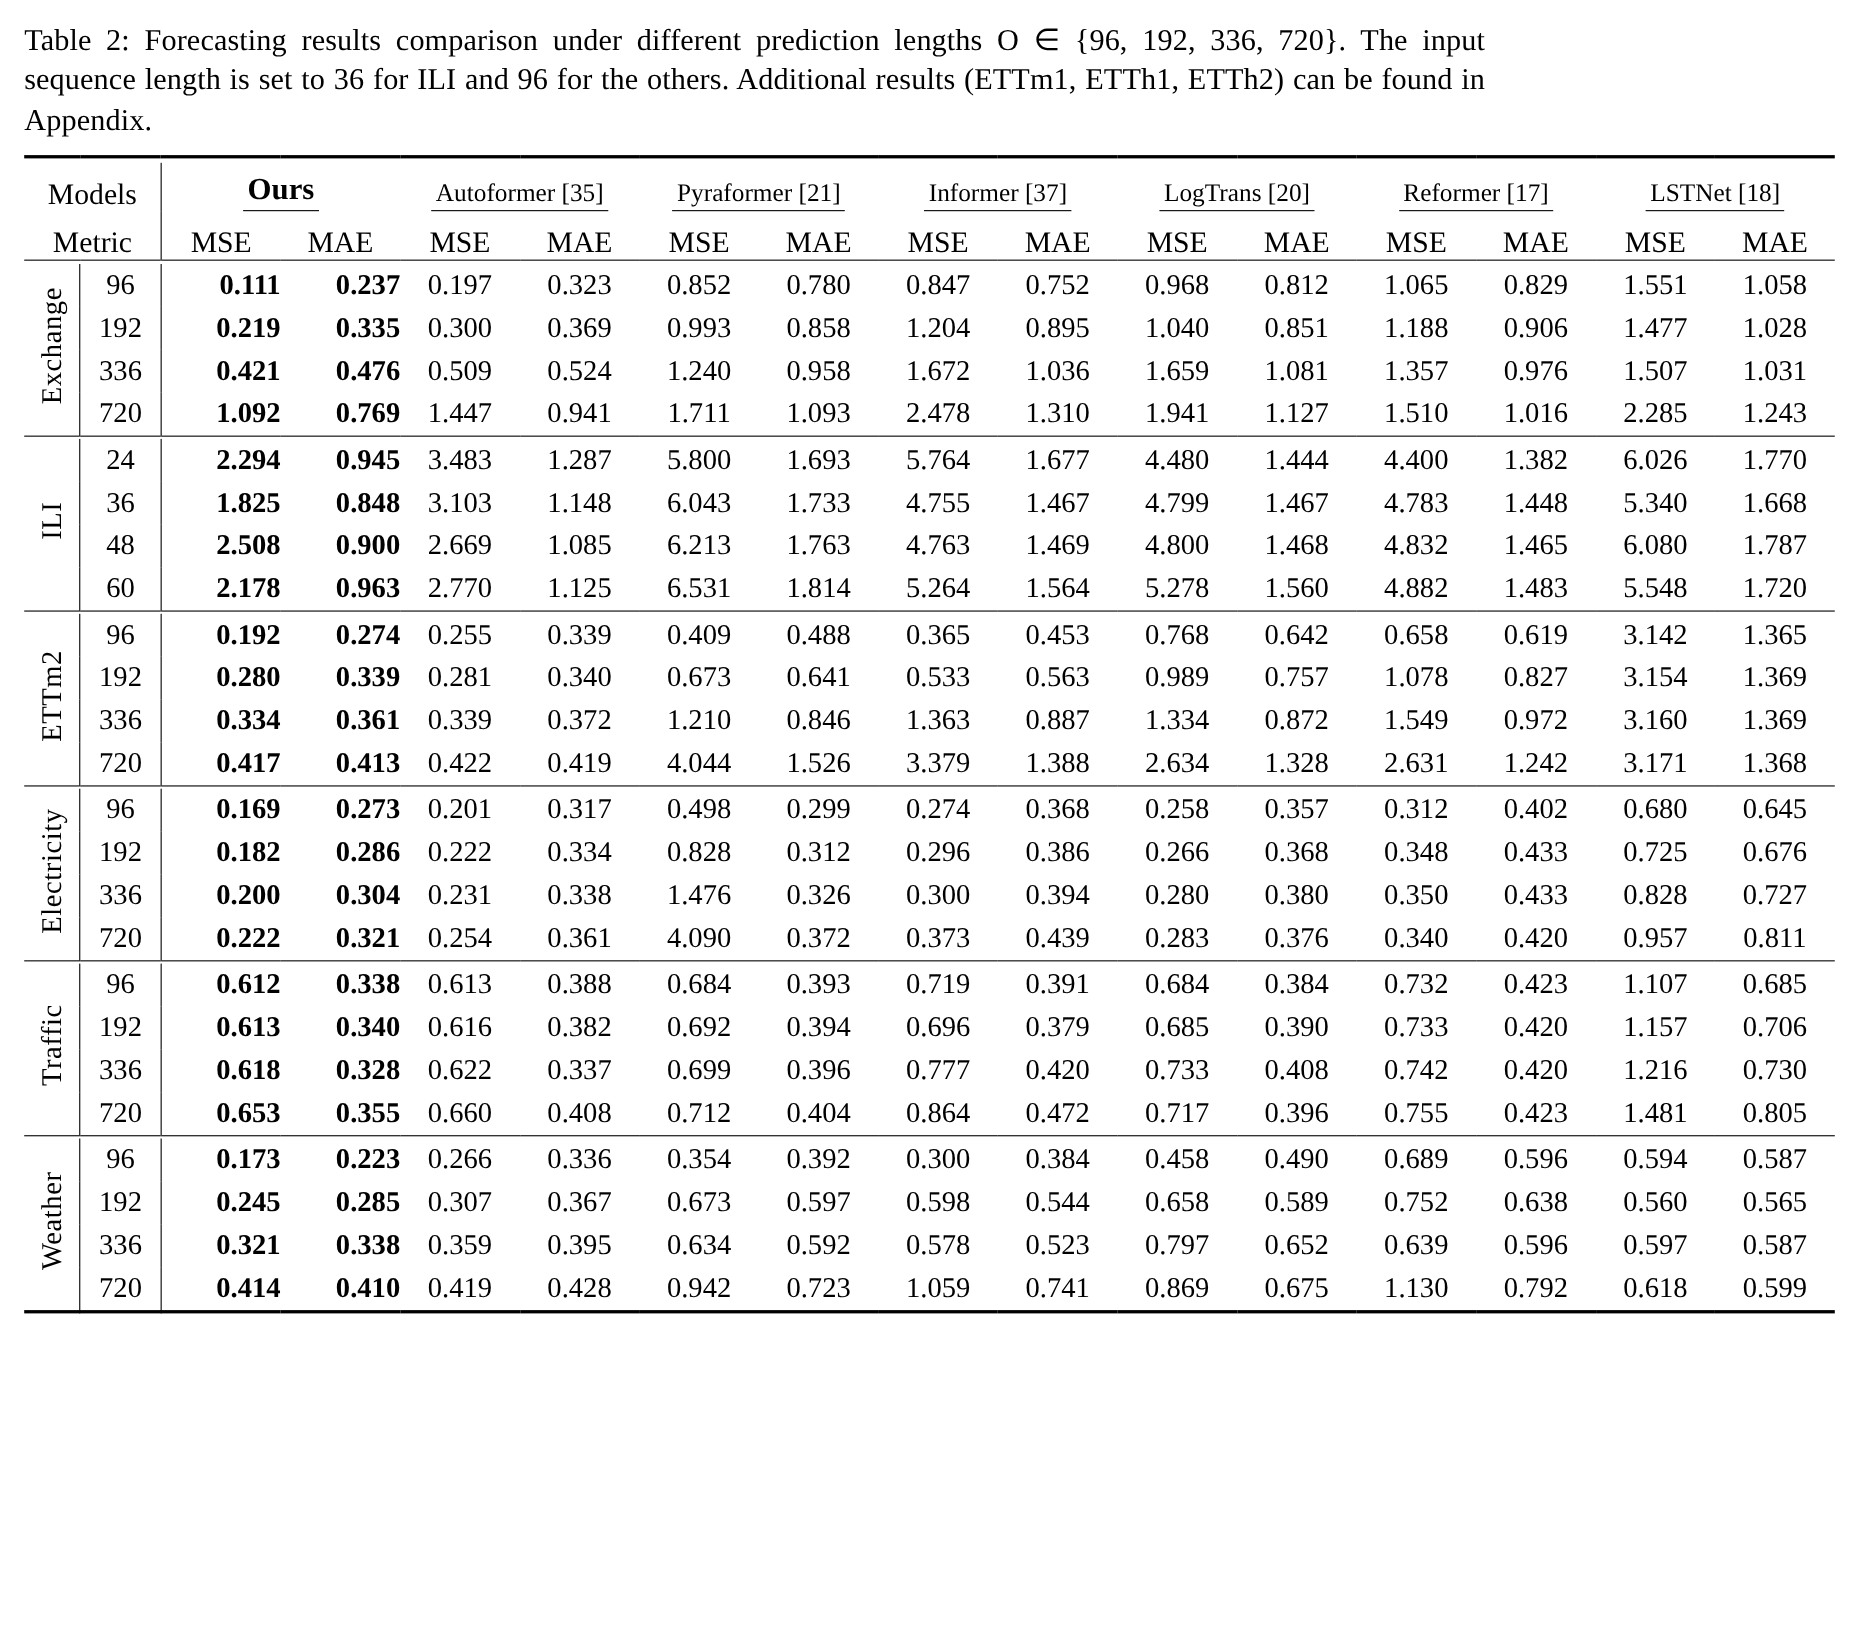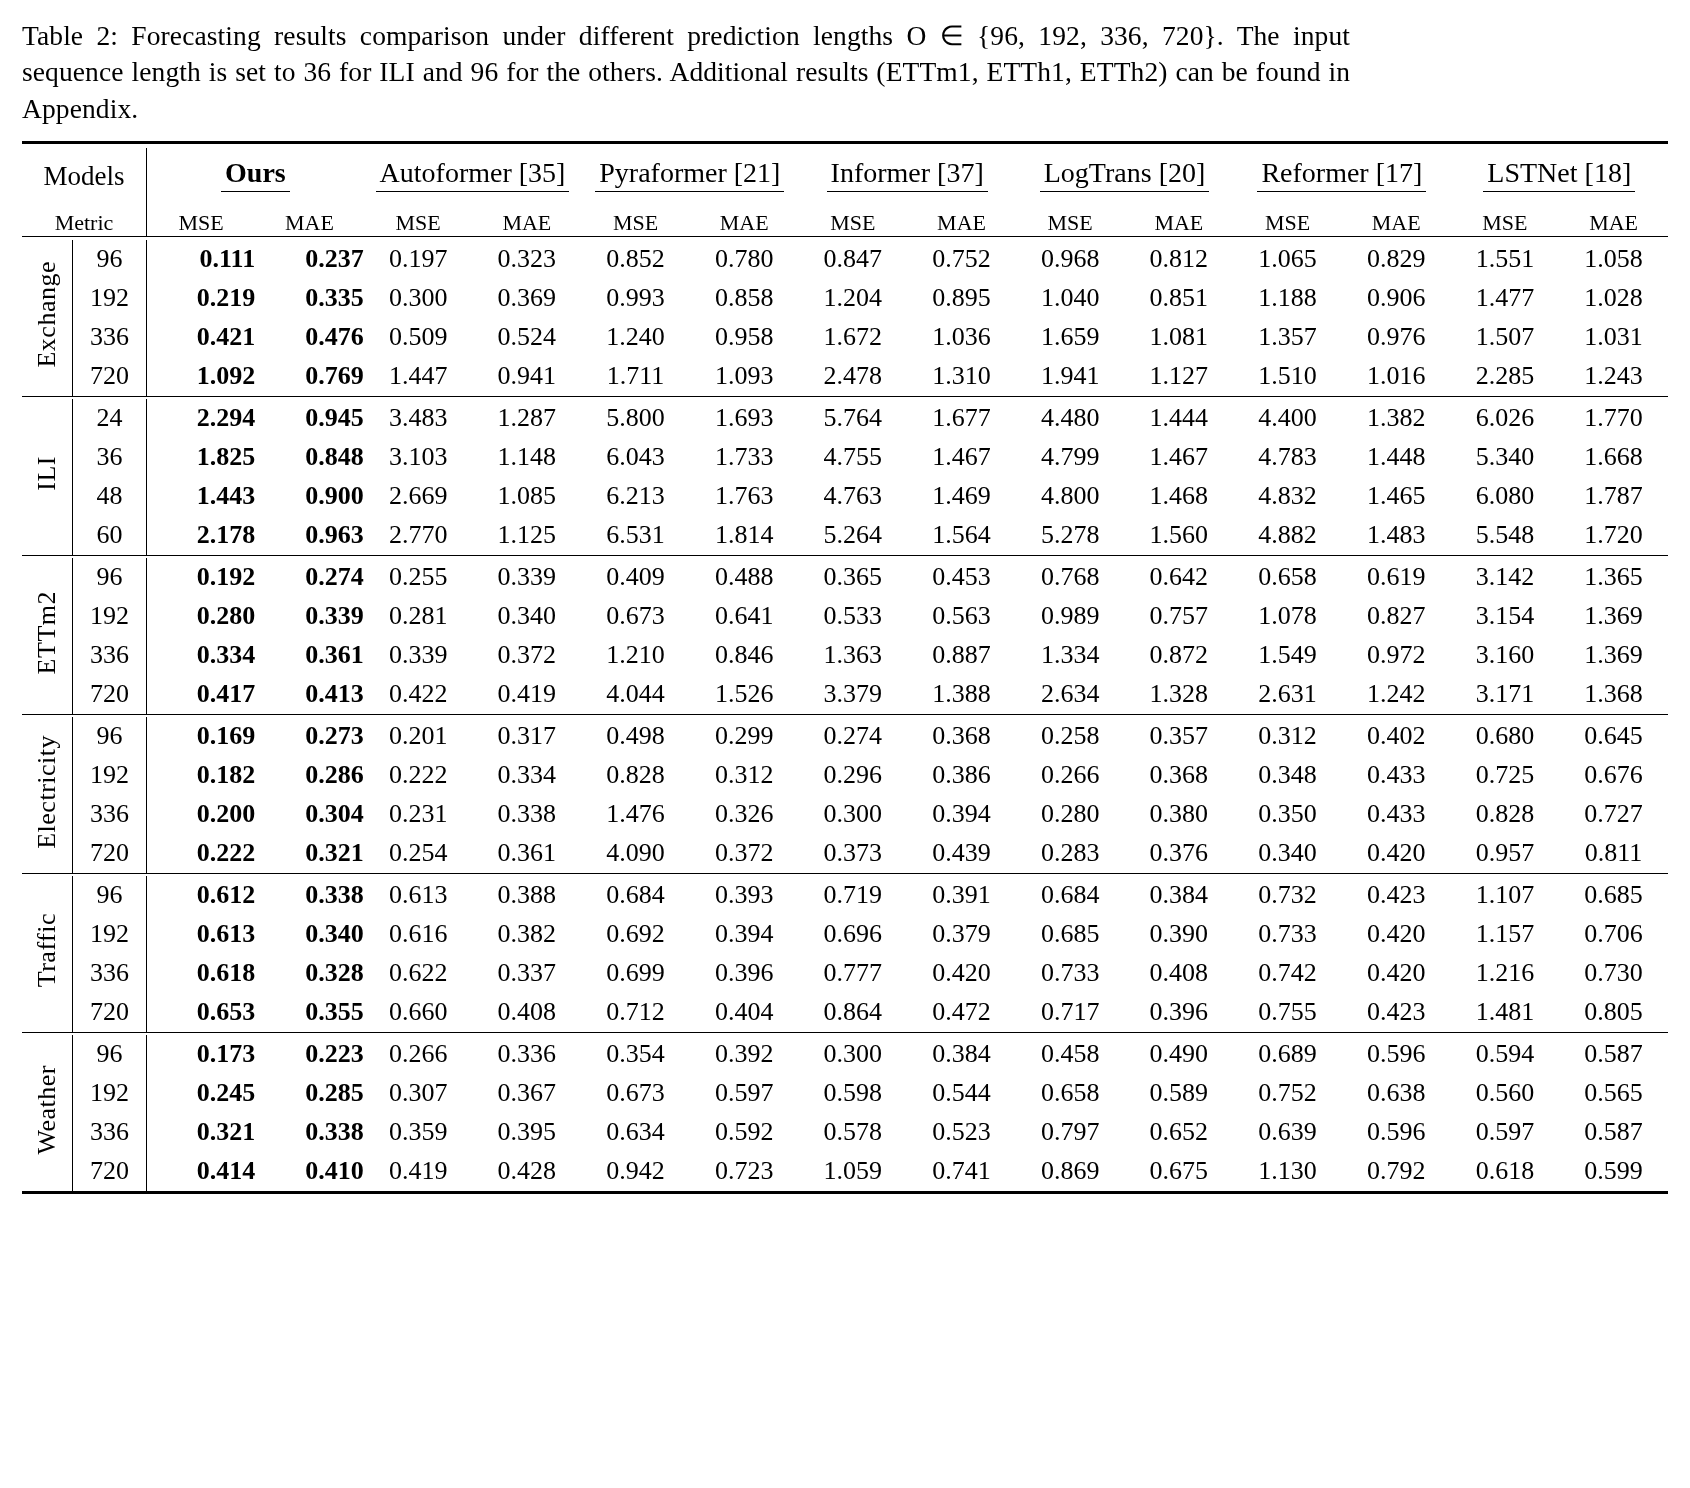--- a/index.html
+++ b/index.html
@@ -39,26 +39,26 @@
     text-align: center;
     white-space: nowrap;
   }
 
   
   .toprule td { border-top: 3px solid #000; height: 4px; }
   .midrule td { border-top: 1.6px solid #000; height: 3px; }
   .bottomrule td { border-top: 3px solid #000; height: 4px; }
 
   .hdr-models td { height: 44px; vertical-align: bottom; font-size: 27px; }
-  .hdr-metric td { height: 44px; vertical-align: bottom; font-size: 22px; }
+  .hdr-metric td { height: 44px; vertical-align: bottom; font-size: 27px; }
 
   .modelname { display: inline-block; padding: 0 4px 2px 4px; text-align: right; }
   .modelname.underlined { border-bottom: 1.4px solid #000; }
   .modelname.ours { font-weight: bold; font-size: 28px; }
-  .modelname.small { font-size: 28px; }
+  .modelname.small { font-size: 23px; }
 
   .lbl-left { text-align: left; padding-left: 4px; font-size: 27px; }
 
   td.vline-r { border-right: 1.5px solid #000; }
 
   .rowlabel {
     width: 48px;
     border-right: 1.5px solid #000;
     vertical-align: middle;
     position: relative;
@@ -249,21 +249,21 @@
           <td class="val">1.467</td>
           <td class="val">4.799</td>
           <td class="val">1.467</td>
           <td class="val">4.783</td>
           <td class="val">1.448</td>
           <td class="val">5.340</td>
           <td class="val">1.668</td>
         </tr>
         <tr>
           <td class="len">48</td>
-          <td class="val b firstcol">1.443</td>
+          <td class="val b firstcol">2.508</td>
           <td class="val b">0.900</td>
           <td class="val">2.669</td>
           <td class="val">1.085</td>
           <td class="val">6.213</td>
           <td class="val">1.763</td>
           <td class="val">4.763</td>
           <td class="val">1.469</td>
           <td class="val">4.800</td>
           <td class="val">1.468</td>
           <td class="val">4.832</td>

